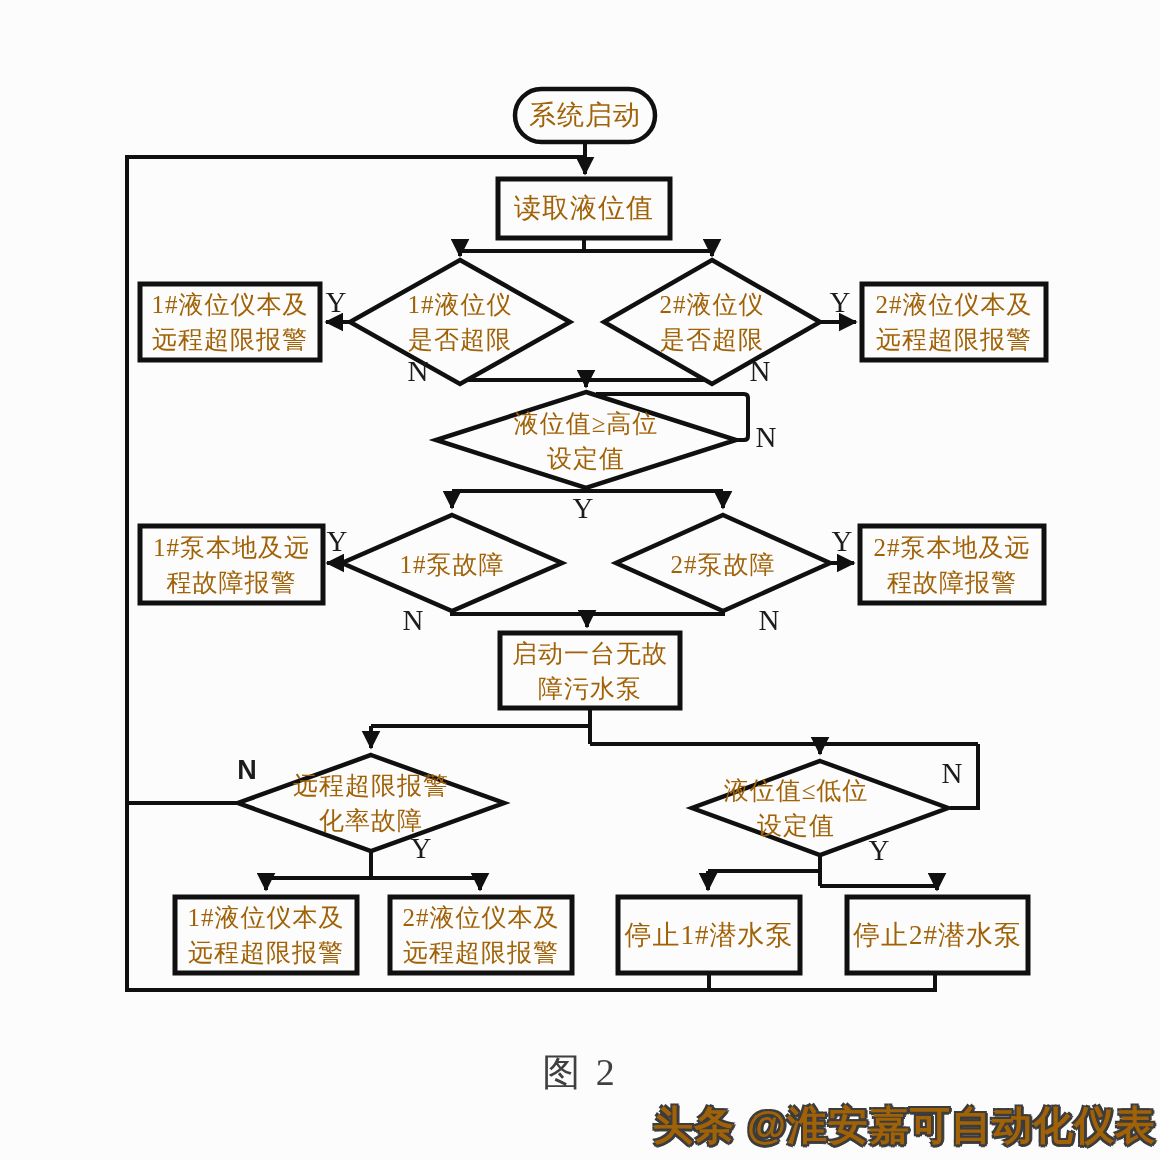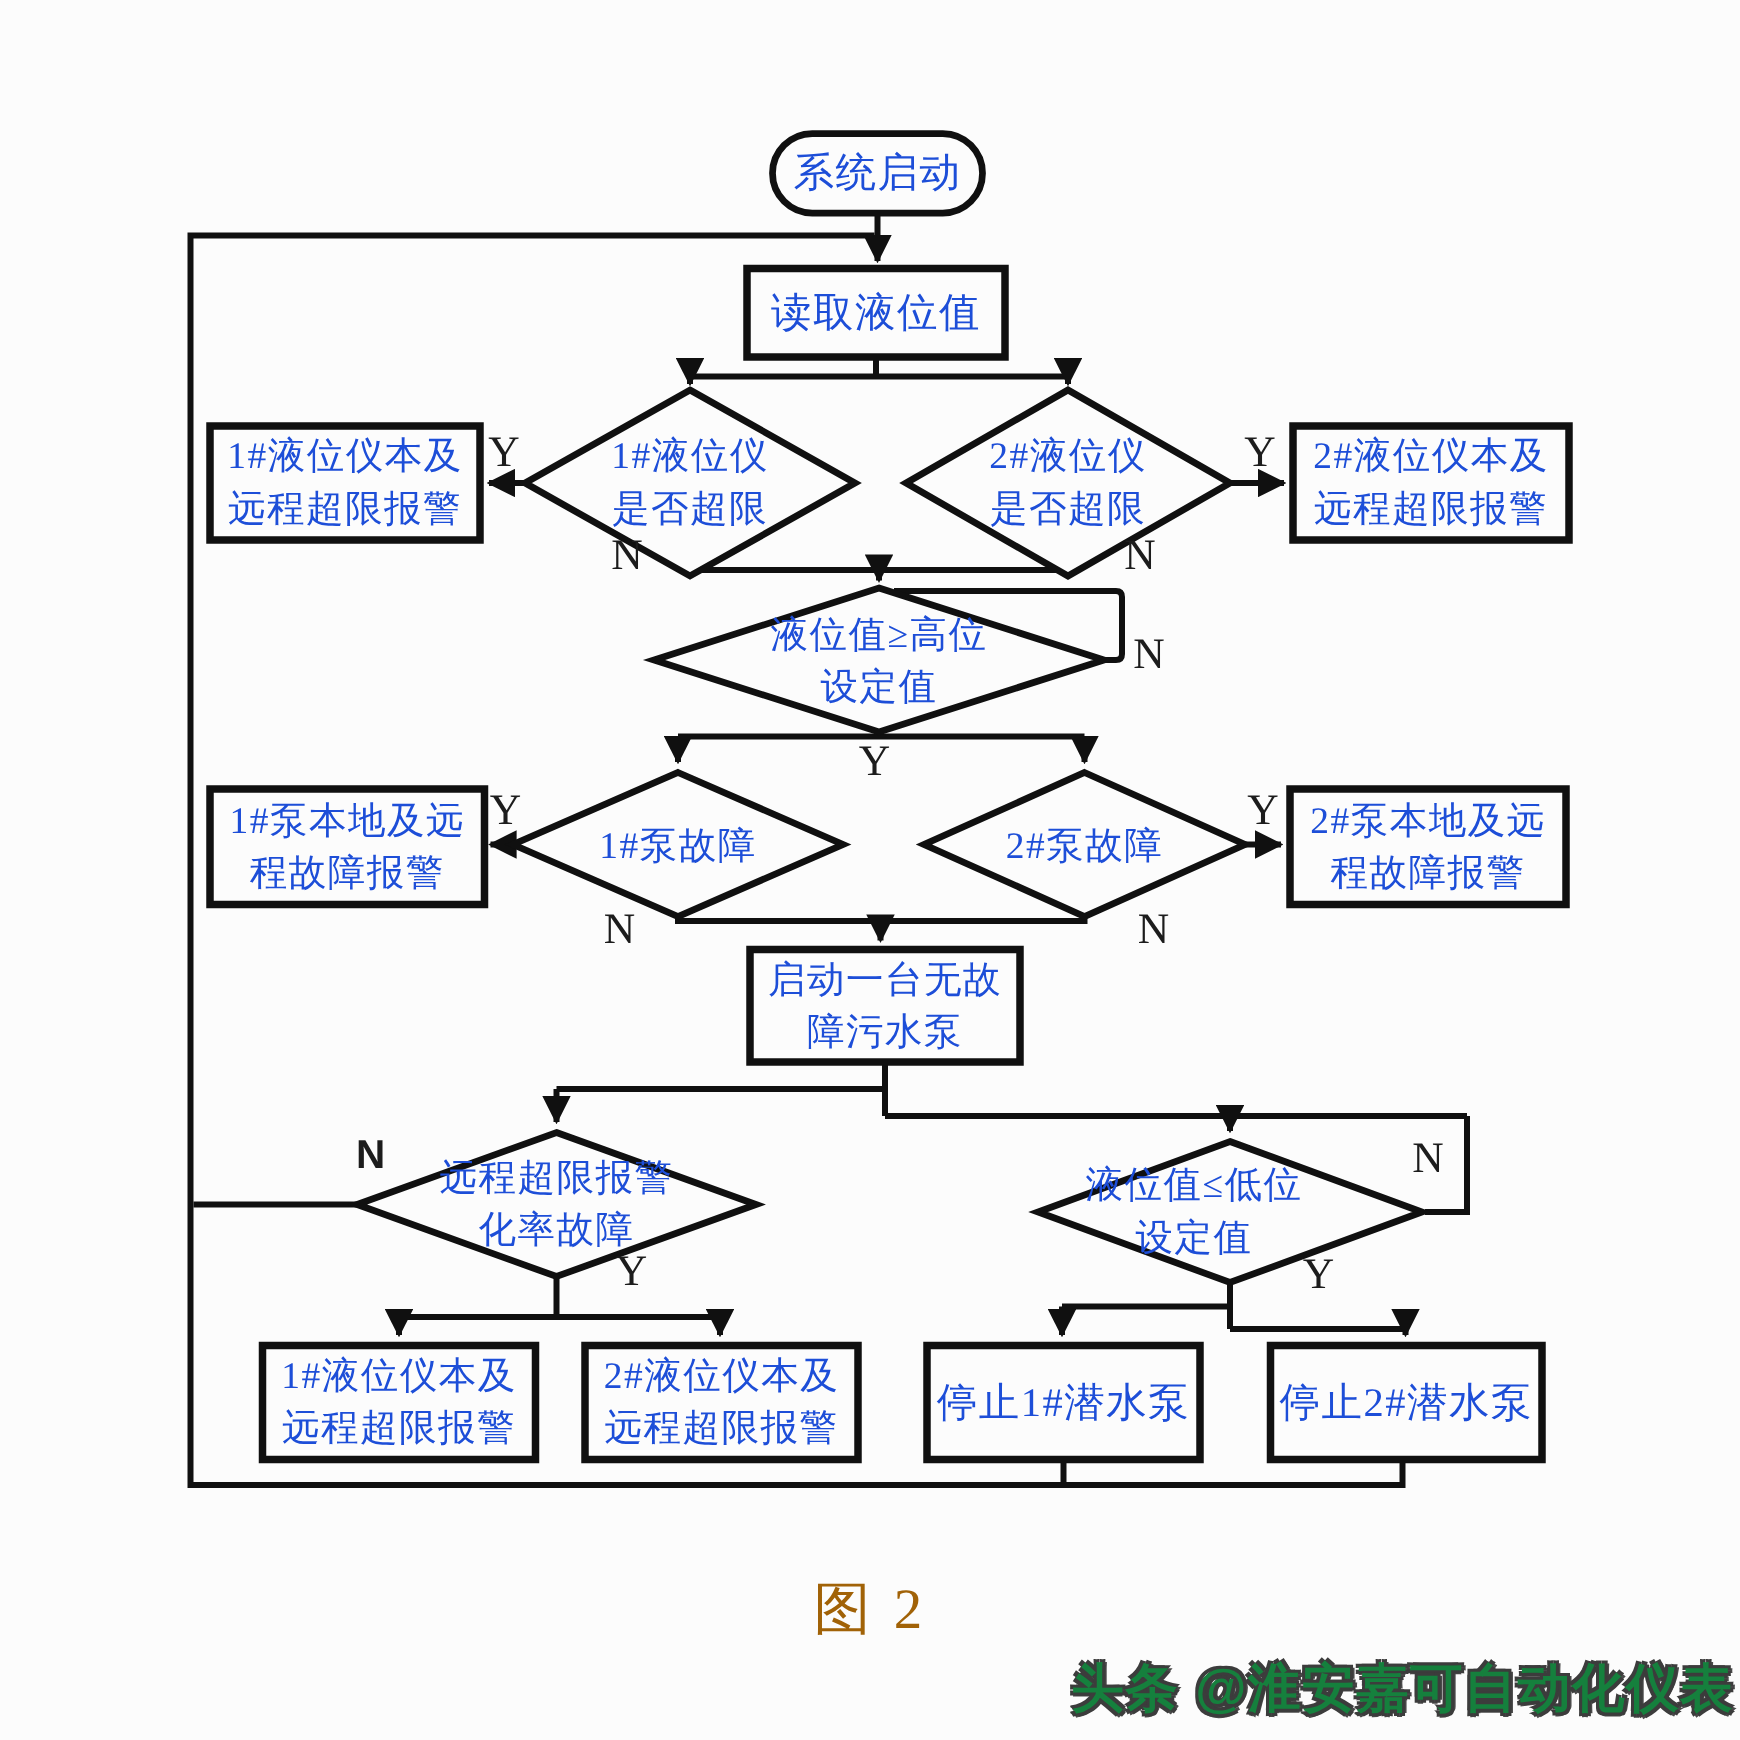--- a/index.html
+++ b/index.html
@@ -5,41 +5,41 @@
   html,body{margin:0;padding:0;background:#ffffff;}
   .canvas{
     position:relative;width:1160px;height:1160px;
     background:#fcfcfc;overflow:hidden;
     font-family:"Liberation Serif","DejaVu Serif",serif;
   }
   svg.wires{position:absolute;left:0;top:0;}
   .label{
     position:absolute;display:flex;flex-direction:column;
     align-items:center;justify-content:center;text-align:center;
-    color:#1d4ed8;font-size:25px;line-height:35px;letter-spacing:1px;
+    color:#a16207;font-size:25px;line-height:35px;letter-spacing:1px;
   }
   .label.big{font-size:27px;}
   .bl{
     position:absolute;transform:translate(-50%,-50%);
     font-size:29px;color:#1c1c1c;line-height:1;
     font-family:"Liberation Serif","DejaVu Serif",serif;
   }
   .bl.bold{font-weight:bold;font-family:"Liberation Sans","DejaVu Sans",sans-serif;font-size:27px;}
   .caption{
     position:absolute;left:0;top:1042px;width:1160px;height:60px;
     display:flex;align-items:center;justify-content:center;gap:44px;
-    font-size:38px;color:#a16207;font-weight:500;
+    font-size:38px;color:#404040;font-weight:500;
   }
   .caption .ttl{letter-spacing:9px;}
   .caption .fig{letter-spacing:3px;}
   .watermark{
     position:absolute;right:4px;top:1100px;height:50px;
     display:flex;align-items:center;
     font-family:"Liberation Sans","DejaVu Sans",sans-serif;
-    font-weight:bold;font-size:35px;color:#15803d;letter-spacing:1px;
+    font-weight:bold;font-size:40px;color:#a16207;letter-spacing:1px;
     text-shadow:-2px -2px 0 #3c3c3c,2px -2px 0 #3c3c3c,-2px 2px 0 #3c3c3c,
                  2px 2px 0 #3c3c3c,0 3px 0 #4a4a4a,3px 0 0 #4a4a4a;
   }
 </style>
 </head>
 <body>
 
 <div class="canvas">
 
   <svg class="wires" width="1160" height="1160" viewBox="0 0 1160 1160">

